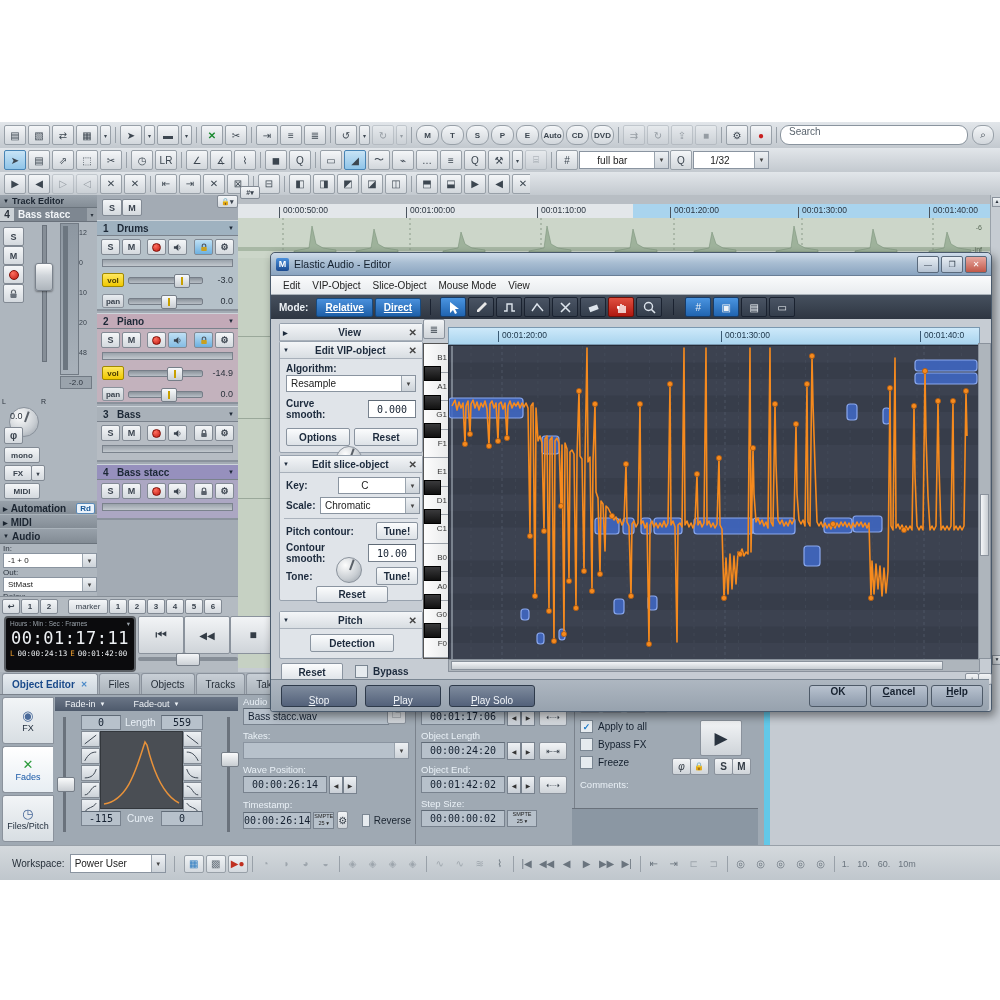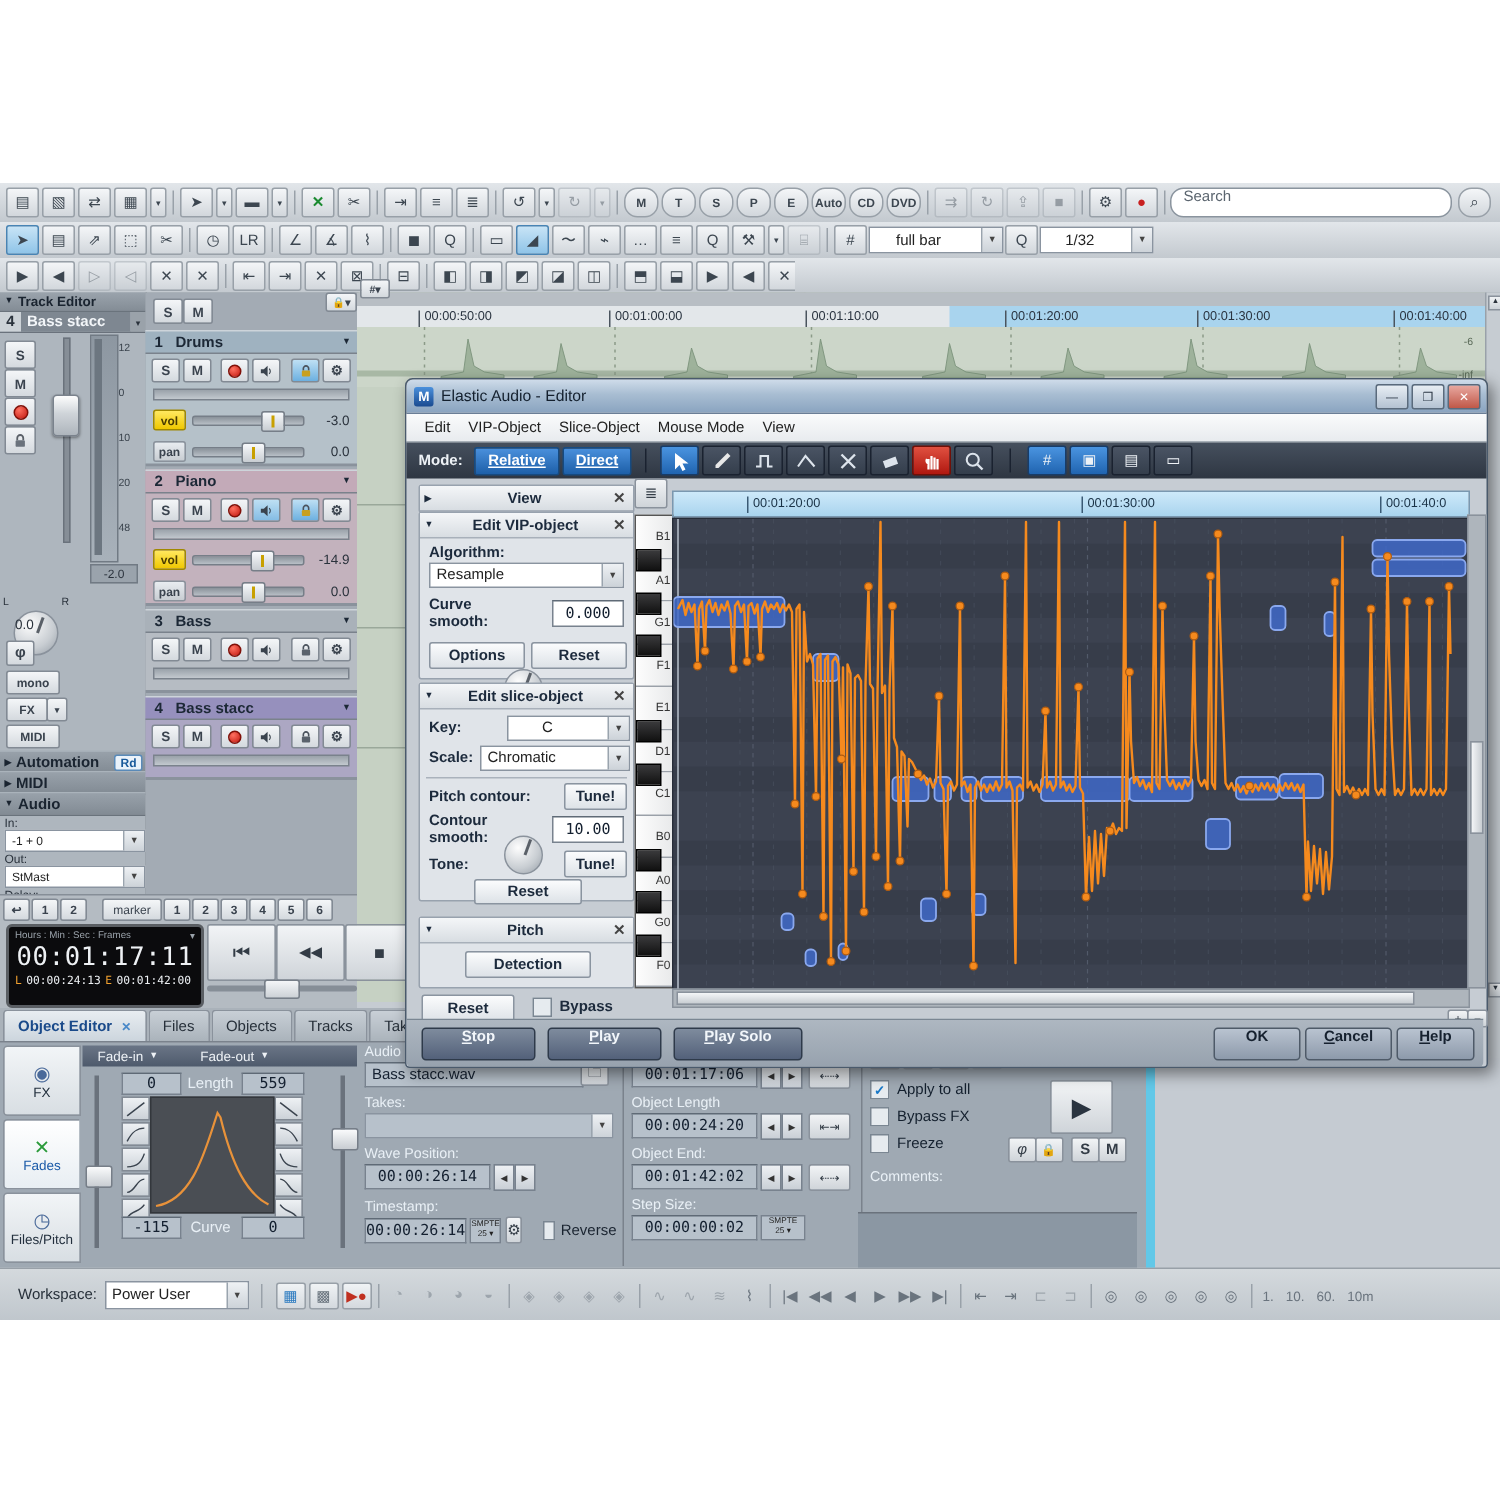--- a/index.html
+++ b/index.html
@@ -14,21 +14,21 @@
 .tbtn.dis{opacity:.4}
 .tbtn.badge{border-radius:9px;font-weight:bold;font-size:8px;min-width:21px}
 .tbtn.red{color:#c82020}
 .tsep{width:1px;height:16px;background:#99a1a9;margin:0 3px;flex:0 0 1px}
 .search{display:flex;align-items:flex-start;height:18px;background:#fff;border:1px solid #8a949e;border-radius:9px;padding:0 8px;color:#5a646e;width:170px}
 .dd{background:#fff;border:1px solid #8a94a0;height:16px;display:flex;align-items:center;padding:0 0 0 4px;color:#222}
 .dd .da{margin-left:auto;background:linear-gradient(#eef1f4,#cdd3d9);border-left:1px solid #9aa4ae;width:13px;align-self:stretch;display:flex;align-items:center;justify-content:center;font-size:6px;color:#444}
 
 .btn{display:inline-flex;align-items:center;justify-content:center;border:1px solid #8a929c;border-radius:2px;background:linear-gradient(#f2f4f6,#cfd4d9);color:#333c46}
 .sbtn{background:linear-gradient(#fbfcfd,#dde2e7);border:1px solid #8a94a0;border-radius:2px;display:flex;align-items:center;justify-content:center;font-weight:bold;color:#1c2a3c}
-.dbtn{background:linear-gradient(#7e8b9d,#53617a);border:1px solid #2e3a4a;border-radius:3px;color:#f2f6fa;display:flex;align-items:flex-start;justify-content:center;font-weight:bold}
+.dbtn{background:linear-gradient(#7e8b9d,#53617a);border:1px solid #2e3a4a;border-radius:3px;color:#f2f6fa;display:flex;align-items:flex-end;justify-content:center;font-weight:normal}
 .okbtn{background:linear-gradient(#b9c3d0,#8d9aab);border:1px solid #4e5a68;border-radius:3px;color:#16212f;display:flex;align-items:flex-start;justify-content:center;font-weight:bold}
 .tfield{background:#b7c1cb;border:1px solid #78828e;border-top-color:#5f6a76;color:#142030;font-family:"DejaVu Sans Mono",monospace;font-size:10px;display:flex;align-items:center;justify-content:center}
 .blbl{color:#e9f0f6;font-size:9.5px}
 .cb{width:11px;height:11px;background:#e6ebef;border:1px solid #7a8692;display:inline-flex;align-items:center;justify-content:center;font-size:9px;color:#1878c8;font-weight:bold}
 .spn{display:flex}
 .spn span{width:12px;height:16px;border:1px solid #78828e;background:linear-gradient(#eef1f4,#c9cfd6);display:flex;align-items:center;justify-content:center;font-size:6px;color:#333}
 
 .teh{background:linear-gradient(#9aa3ac,#848d96);color:#1a2430;font-weight:bold;display:flex;align-items:center;border-bottom:1px solid #6a737c}
 .secrow{background:linear-gradient(#98a1aa,#828b94);color:#1a2430;font-weight:bold;display:flex;align-items:center;border-top:1px solid #aab3bb;border-bottom:1px solid #6a737c}
 .tri{font-size:6px;margin:0 3px}

